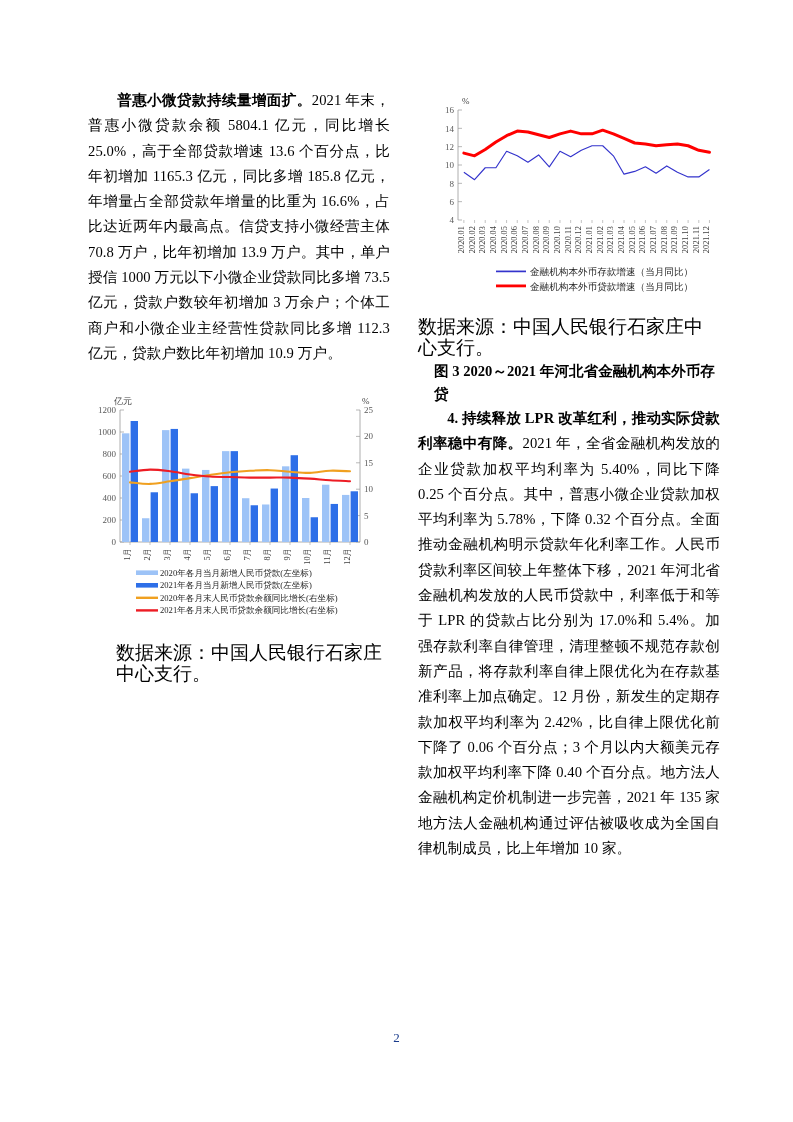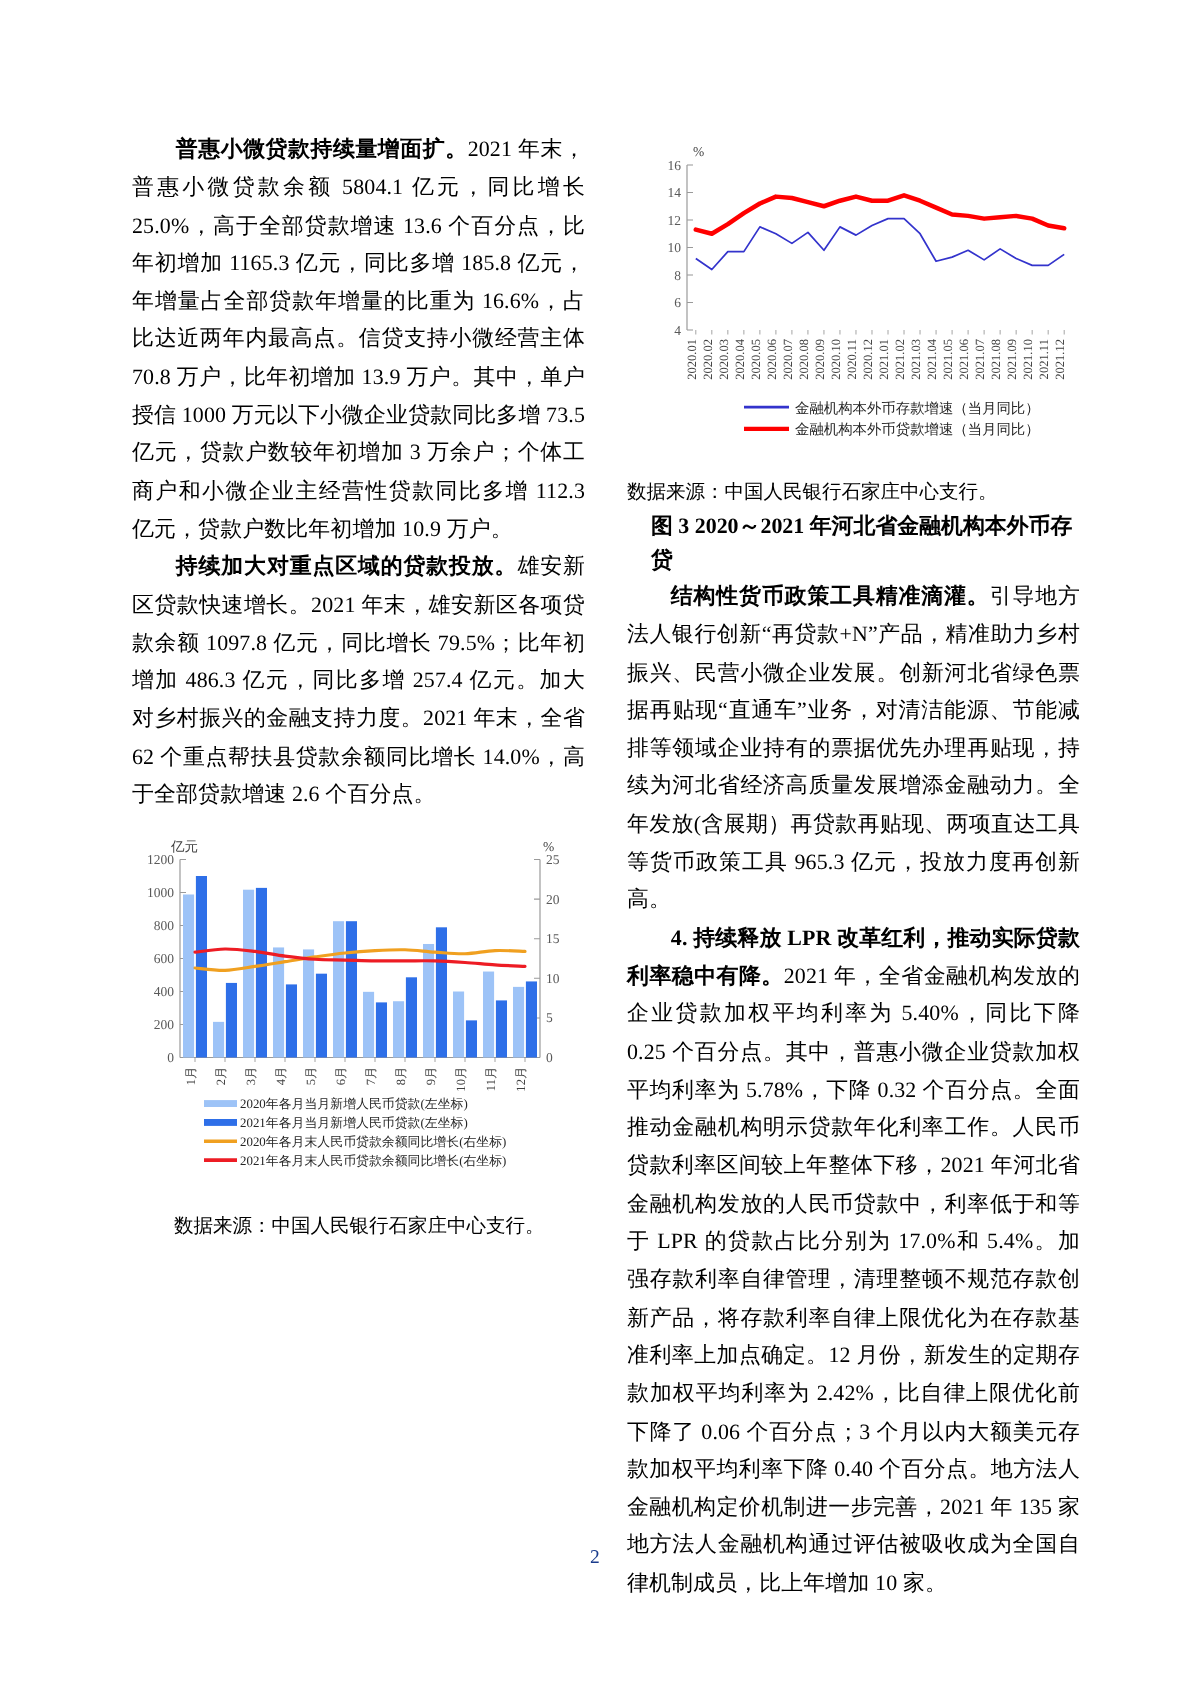--- a/index.html
+++ b/index.html
@@ -28,24 +28,24 @@
     font-size:14.6px;
     line-height:25.3px;
     text-align:justify;
     text-justify:inter-ideograph;
     text-indent:2em;
     letter-spacing:0.1px;
   }
   p.para .b{font-weight:bold;}
 
   
-  .figure{margin-top:12px;}
+  .figure{margin-top:26px;}
   .chart-box{position:relative;}
   .src{
-    font-size:13px;
+    font-size:19px;
     line-height:21px;
     margin-top:6px;
     padding-left:28px;
   }
   .fig-cap{
     font-size:14.6px;
     line-height:23px;
     font-weight:bold;
     text-align:center;
     margin-top:2px;
@@ -72,21 +72,20 @@
 </style>
 </head>
 <body>
 
 <div class="page">
 
   <div class="col col-left">
 
     <p class="para"><span class="b">普惠小微贷款持续量增面扩。</span><span>2021 年末，普惠小微贷款余额 5804.1 亿元，同比增长 25.0%，高于全部贷款增速 13.6 个百分点，比年初增加 1165.3 亿元，同比多增 185.8 亿元，年增量占全部贷款年增量的比重为 16.6%，占比达近两年内最高点。信贷支持小微经营主体 70.8 万户，比年初增加 13.9 万户。其中，单户授信 1000 万元以下小微企业贷款同比多增 73.5 亿元，贷款户数较年初增加 3 万余户；个体工商户和小微企业主经营性贷款同比多增 112.3 亿元，贷款户数比年初增加 10.9 万户。</span></p>
 
-    <p class="para"><span class="b">持续加大对重点区域的贷款投放。</span><span>雄安新区贷款快速增长。2021 年末，雄安新区各项贷款余额 1097.8 亿元，同比增长 79.5%；比年初增加 486.3 亿元，同比多增 257.4 亿元。加大对乡村振兴的金融支持力度。2021 年末，全省 62 个重点帮扶县贷款余额同比增长 14.0%，高于全部贷款增速 2.6 个百分点。</span></p>
 
     <div class="figure">
       <div class="chart-box">
         <svg id="svg-fig2" width="302" height="240" viewBox="0 0 302 240">
             <text x="26" y="12" class="unitlab" text-anchor="start">亿元</text>
             <text x="274" y="12" class="unitlab" text-anchor="start">%</text>
             <line x1="32" y1="150" x2="36" y2="150" stroke="#9a9a9a" stroke-width="0.7"></line>
             <text x="28" y="153" class="axlab" text-anchor="end">0</text>
             <line x1="32" y1="128" x2="36" y2="128" stroke="#9a9a9a" stroke-width="0.7"></line>
             <text x="28" y="131" class="axlab" text-anchor="end">200</text>
@@ -256,21 +255,20 @@
             <line x1="78" y1="197.9" x2="108" y2="197.9" stroke="#FF0000" stroke-width="2.8"></line>
             <text x="112" y="201.5" class="leglab3" text-anchor="start">金融机构本外币贷款增速（当月同比）</text>
           </svg>
       </div>
       <div class="src" style="padding-left:0;">数据来源：中国人民银行石家庄中心支行。</div>
       <div class="fig-cap">
         <span class="capline1">图 3  2020～2021 年河北省金融机构本外币存贷</span>
       </div>
     </div>
 
-    <p class="para"><span class="b">结构性货币政策工具精准滴灌。</span><span>引导地方法人银行创新“再贷款+N”产品，精准助力乡村振兴、民营小微企业发展。创新河北省绿色票据再贴现“直通车”业务，对清洁能源、节能减排等领域企业持有的票据优先办理再贴现，持续为河北省经济高质量发展增添金融动力。全年发放(含展期）再贷款再贴现、两项直达工具等货币政策工具 965.3 亿元，投放力度再创新高。</span></p>
 
     <p class="para"><span class="b">4. 持续释放 LPR 改革红利，推动实际贷款利率稳中有降。</span><span>2021 年，全省金融机构发放的企业贷款加权平均利率为 5.40%，同比下降 0.25 个百分点。其中，普惠小微企业贷款加权平均利率为 5.78%，下降 0.32 个百分点。全面推动金融机构明示贷款年化利率工作。人民币贷款利率区间较上年整体下移，2021 年河北省金融机构发放的人民币贷款中，利率低于和等于 LPR 的贷款占比分别为 17.0%和 5.4%。加强存款利率自律管理，清理整顿不规范存款创新产品，将存款利率自律上限优化为在存款基准利率上加点确定。12 月份，新发生的定期存款加权平均利率为 2.42%，比自律上限优化前下降了 0.06 个百分点；3 个月以内大额美元存款加权平均利率下降 0.40 个百分点。地方法人金融机构定价机制进一步完善，2021 年 135 家地方法人金融机构通过评估被吸收成为全国自律机制成员，比上年增加 10 家。</span></p>
 
   </div>
 
   <div class="page-num">2</div>
 
 </div>
 
 </body></html>

